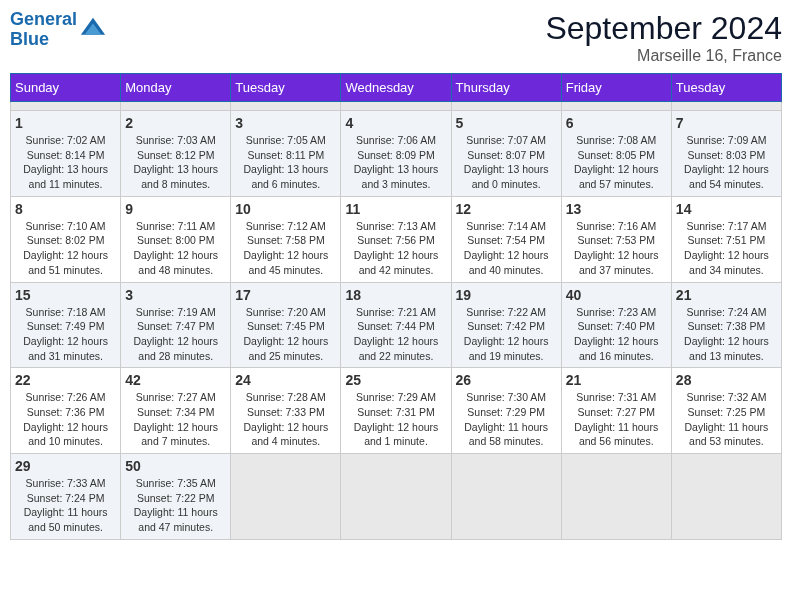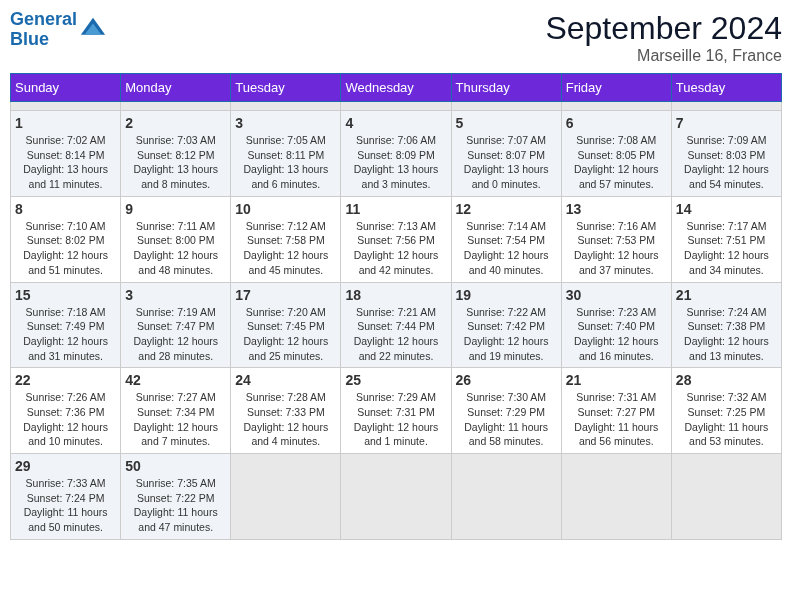--- a/index.html
+++ b/index.html
@@ -207,21 +207,21 @@
         </td>
         <td>
           <span class="day-num">18</span>
           <div class="day-info">Sunrise: 7:21 AM<br>Sunset: 7:44 PM<br>Daylight: 12 hours and 22 minutes.</div>
         </td>
         <td>
           <span class="day-num">19</span>
           <div class="day-info">Sunrise: 7:22 AM<br>Sunset: 7:42 PM<br>Daylight: 12 hours and 19 minutes.</div>
         </td>
         <td>
-          <span class="day-num">30</span>
+          <span class="day-num">40</span>
           <div class="day-info">Sunrise: 7:23 AM<br>Sunset: 7:40 PM<br>Daylight: 12 hours and 16 minutes.</div>
         </td>
         <td>
           <span class="day-num">21</span>
           <div class="day-info">Sunrise: 7:24 AM<br>Sunset: 7:38 PM<br>Daylight: 12 hours and 13 minutes.</div>
         </td>
       </tr>
       <tr>
         <td>
           <span class="day-num">22</span>

